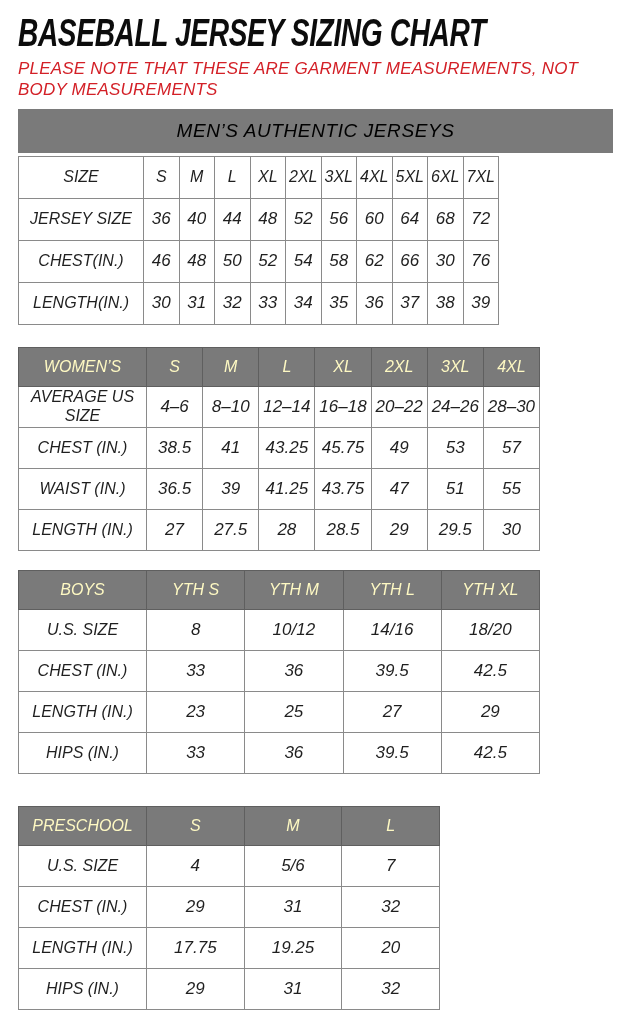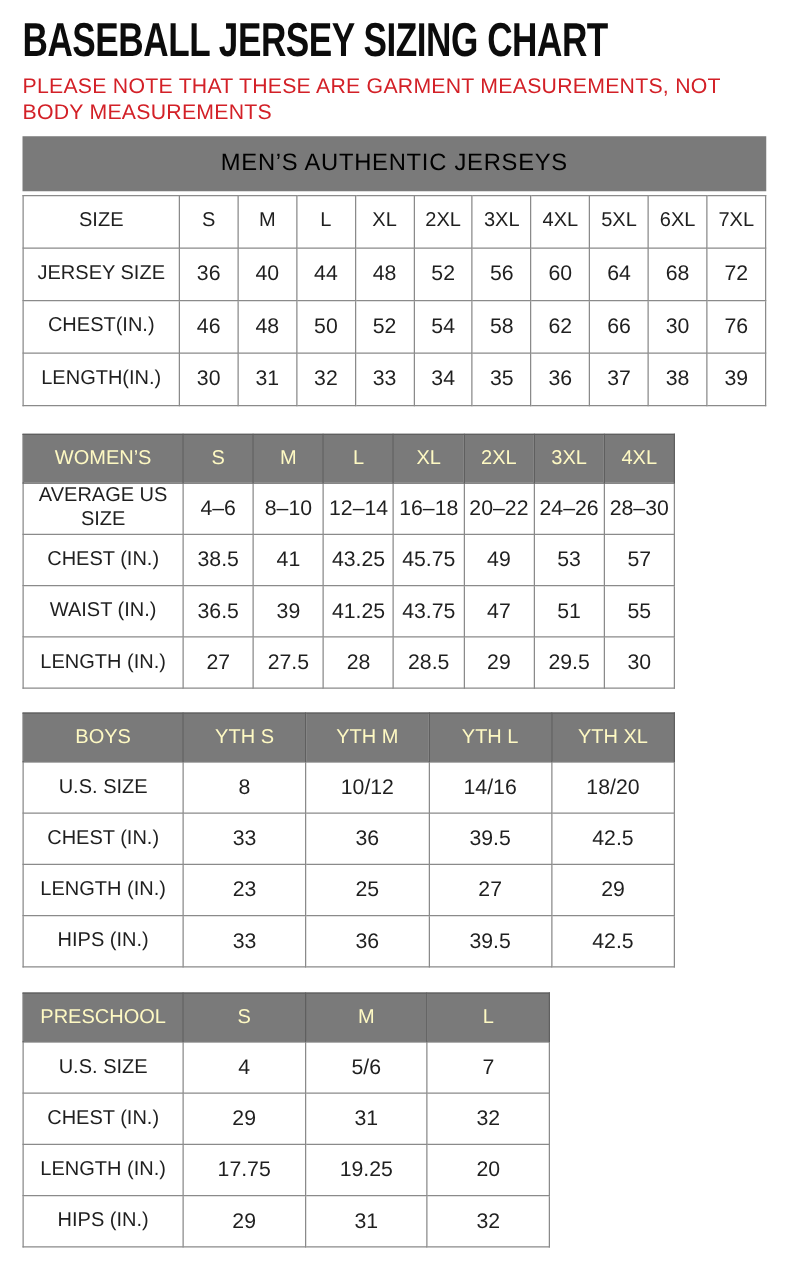--- a/index.html
+++ b/index.html
@@ -10,20 +10,21 @@
   body {
     width: 633px;
     height: 1024px;
     overflow: hidden;
     font-family: "Liberation Sans", sans-serif;
     color: #222222;
   }
   .page {
     padding: 14px 18px 0 18px;
     box-sizing: border-box;
+    font-style: italic;
   }
   .title {
     margin: 0;
     font-size: 38px;
     line-height: 1.0;
     font-weight: bold;
     letter-spacing: -0.5px;
     white-space: nowrap;
     color: #0c0c0c;
     transform: scaleX(0.74);
@@ -69,41 +70,41 @@
     font-weight: normal;
     padding: 0 2px;
     vertical-align: middle;
   }
   .tbl td:first-child, .tbl th:first-child {
     font-size: 16px;
   }
   .tbl th { font-size: 16px; }
 
   
-  .mens { width: 595px; margin-top: 3px; }
+  .mens { width: 481px; margin-top: 3px; }
   .mens th, .mens td { height: 41px; }
   .mens th:first-child { width: 120px; }
 
   
   .gray-head thead th {
     background: var(--header-gray, #7a7a7a);
     color: #fef9c3;
     border-color: #5f5f5f;
     height: 38px;
   }
   .gray-head td { height: 40px; }
   .gray-head td:first-child { line-height: 1.15; }
 
   .womens { width: 522px; margin-top: 22px; }
   .womens th:first-child { width: 123px; }
 
   .boys { width: 522px; margin-top: 19px; padding-left: 16px; }
   .boys th:first-child { width: 123px; }
 
-  .preschool { width: 422px; margin-top: 20px; }
+  .preschool { width: 422px; margin-top: 32px; }
   .preschool th:first-child { width: 123px; }
 </style>
 </head>
 <body>
 
 <div class="page">
 
   <h1 class="title">BASEBALL JERSEY SIZING CHART</h1>
 
   <p class="note">PLEASE NOTE THAT THESE ARE GARMENT MEASUREMENTS, NOT BODY MEASUREMENTS</p>

